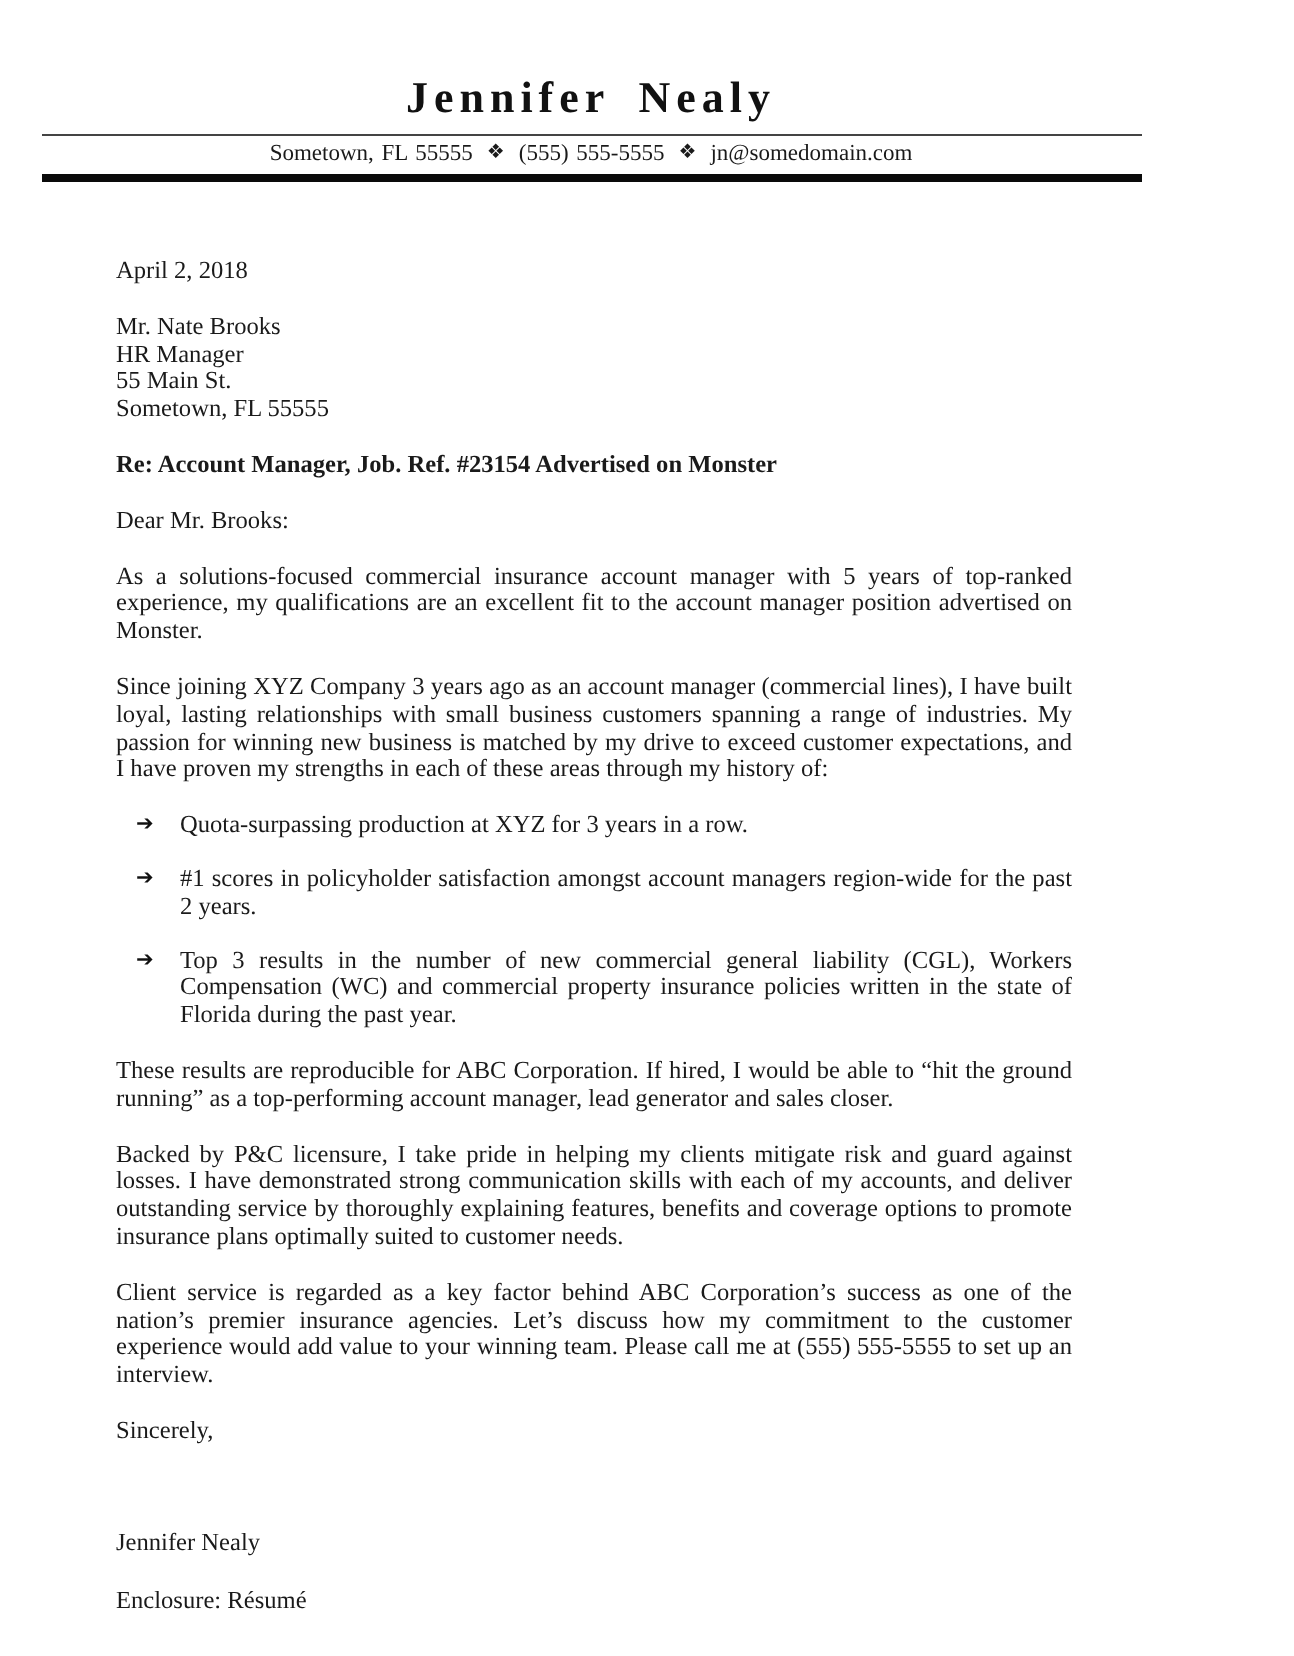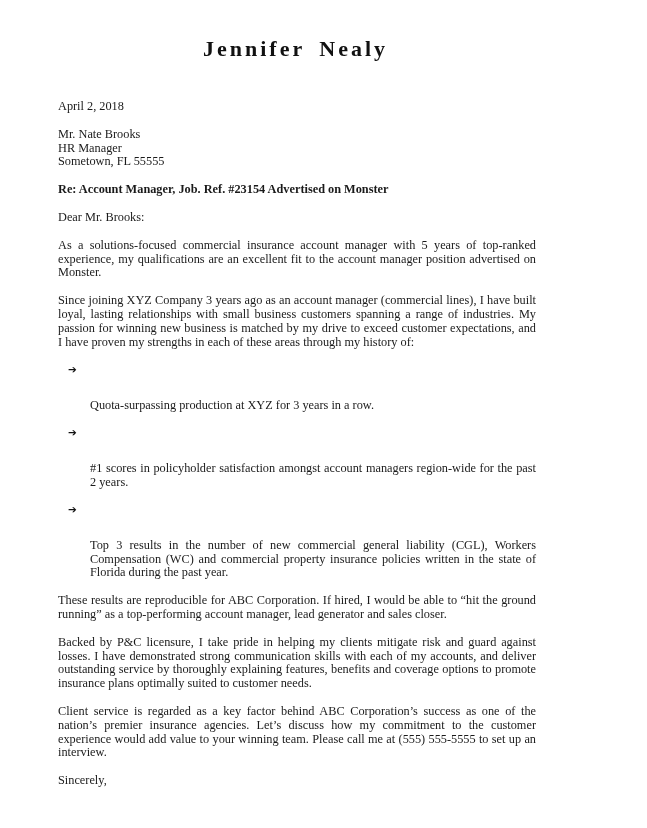--- a/index.html
+++ b/index.html
@@ -68,42 +68,46 @@
   }
   ul.bullets li:last-child { margin-bottom: 0; }
   .arrow {
     flex: 0 0 auto;
     width: 22px;
     font-family: "DejaVu Sans", sans-serif;
     font-size: 10.5px;
     line-height: 13.8px;
     color: #111;
   }
-  .btext { flex: 1; text-align: justify; margin-top: 36px; }
+  .btext { flex: 1; text-align: justify; }
 
   .closing { margin-bottom: 42px !important; text-align: left !important; }
   .sig-name { margin-bottom: 15px !important; text-align: left !important; }
   .enclosure { text-align: left !important; }
 </style>
 </head>
 <body>
 
 <div class="page">
 
   <header class="letterhead">
     <h1 class="name-title">Jennifer Nealy</h1>
+    <div class="contact-bar">
+      <span>Sometown, FL 55555</span><span class="sep">❖</span><span>(555) 555-5555</span><span class="sep">❖</span><span>jn@somedomain.com</span>
+    </div>
   </header>
 
   <main class="letter-body">
 
     <p class="date-line">April 2, 2018</p>
 
     <div class="recipient">
       <div>Mr. Nate Brooks</div>
       <div>HR Manager</div>
+      <div>55 Main St.</div>
       <div>Sometown, FL 55555</div>
     </div>
 
     <p class="subject-line">Re: Account Manager, Job. Ref. #23154 Advertised on Monster</p>
 
     <p class="salutation">Dear Mr. Brooks:</p>
 
     <p>As a solutions-focused commercial insurance account manager with 5 years of top-ranked experience, my qualifications are an excellent fit to the account manager position advertised on Monster.</p>
 
     <p>Since joining XYZ Company 3 years ago as an account manager (commercial lines), I have built loyal, lasting relationships with small business customers spanning a range of industries. My passion for winning new business is matched by my drive to exceed customer expectations, and I have proven my strengths in each of these areas through my history of:</p>

